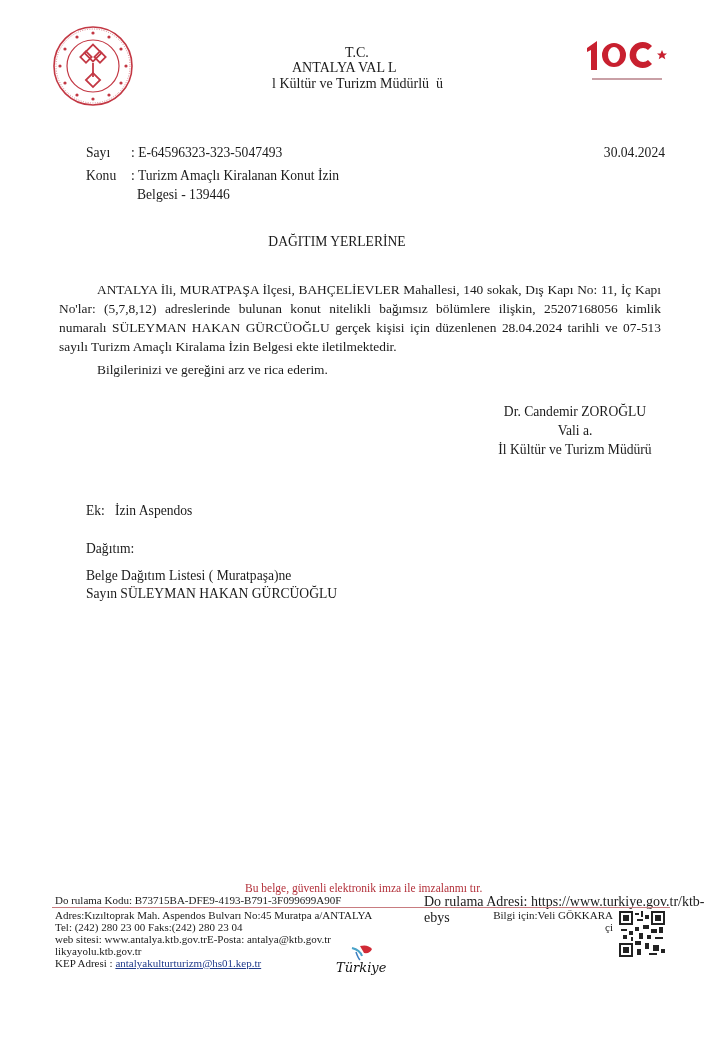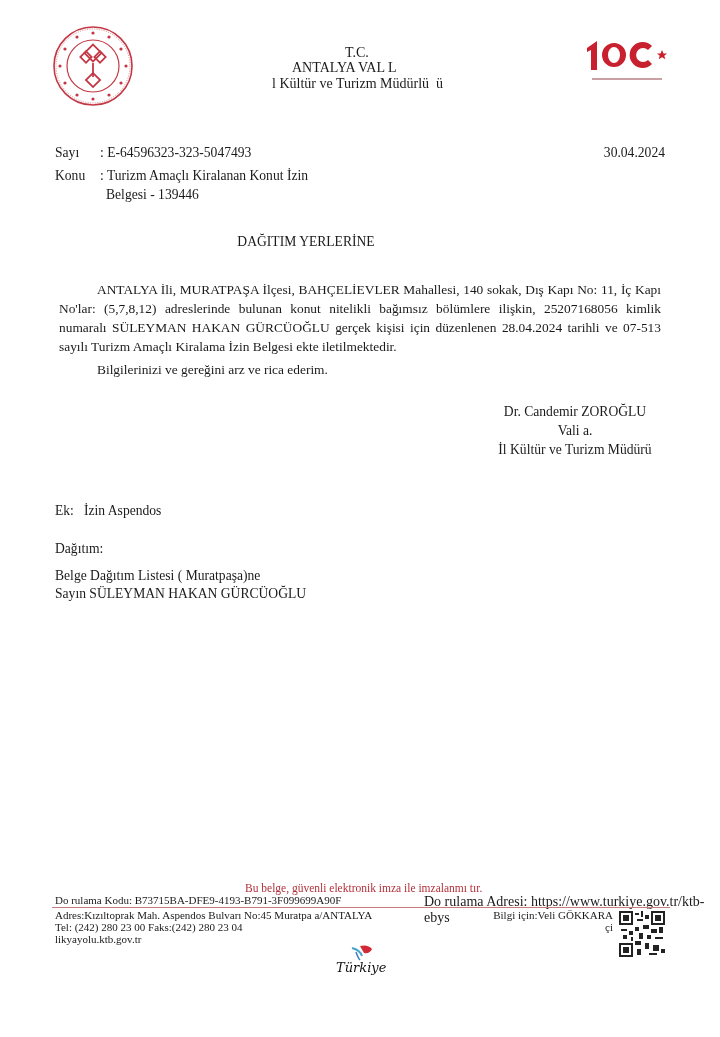--- a/index.html
+++ b/index.html
@@ -1,19 +1,19 @@
 <!DOCTYPE html>
 <html><head>
 <meta charset="utf-8">
 <style>
   html, body { margin:0; padding:0; background:#ffffff; }
   body { width:720px; height:1037px; position:relative; overflow:hidden;
          font-family:"Liberation Serif", "DejaVu Serif", serif; color:#1a1a1a; }
   .abs { position:absolute; }
-  .t13 { font-size:13.6px; line-height:18px; }
+  .t13 { font-size:13.6px; line-height:18px;margin-left:31px; }
   .logo-left { left:52px; top:25px; width:82px; height:82px; }
   .logo-right { left:584px; top:36px; width:92px; height:50px; }
   .header { left:0; width:720px; top:45px; text-align:center; font-size:14px; line-height:16px; }
   .header div { white-space:pre; }
   .hdr1 { position:absolute; left:345px; top:0; }
   .hdr2 { position:absolute; left:292px; top:15px; }
   .hdr3 { position:absolute; left:272px; top:31px; }
   .meta-label { left:55px; }
   .meta-colon { left:99px; }
   .meta-val { left:106px; }
@@ -112,21 +112,23 @@
 <div class="abs t13" style="left:55px; top:585px">Sayın SÜLEYMAN HAKAN GÜRCÜOĞLU</div>
 
 <div class="abs footer-red">Bu belge, güvenli elektronik imza ile imzalanmı tır.</div>
 <div class="abs footer-line1">Do  rulama Kodu: B73715BA-DFE9-4193-B791-3F099699A90F</div>
 <div class="abs footer-line1r">Do  rulama Adresi: https://www.turkiye.gov.tr/ktb-ebys</div>
 <div class="abs hr"></div>
 
 <div class="abs addr">
   <div>Adres:Kızıltoprak Mah. Aspendos Bulvarı No:45 Muratpa  a/ANTALYA</div>
   <div>Tel: (242) 280 23 00 Faks:(242) 280 23 04</div>
+  <div>web sitesi: www.antalya.ktb.gov.trE-Posta: antalya@ktb.gov.tr</div>
   <div>likyayolu.ktb.gov.tr</div>
+  <div><span>KEP Adresi : </span><a>antalyakulturturizm@hs01.kep.tr</a></div>
 </div>
 
 <div class="abs info">
   <div>Bilgi için:Veli GÖKKARA</div>
   <div>çi</div>
 </div>
 
 <div class="abs qr">
   <svg width="46" height="46" viewBox="0 0 23 23" shape-rendering="crispEdges">
     <rect width="23" height="23" fill="#fff"></rect>

